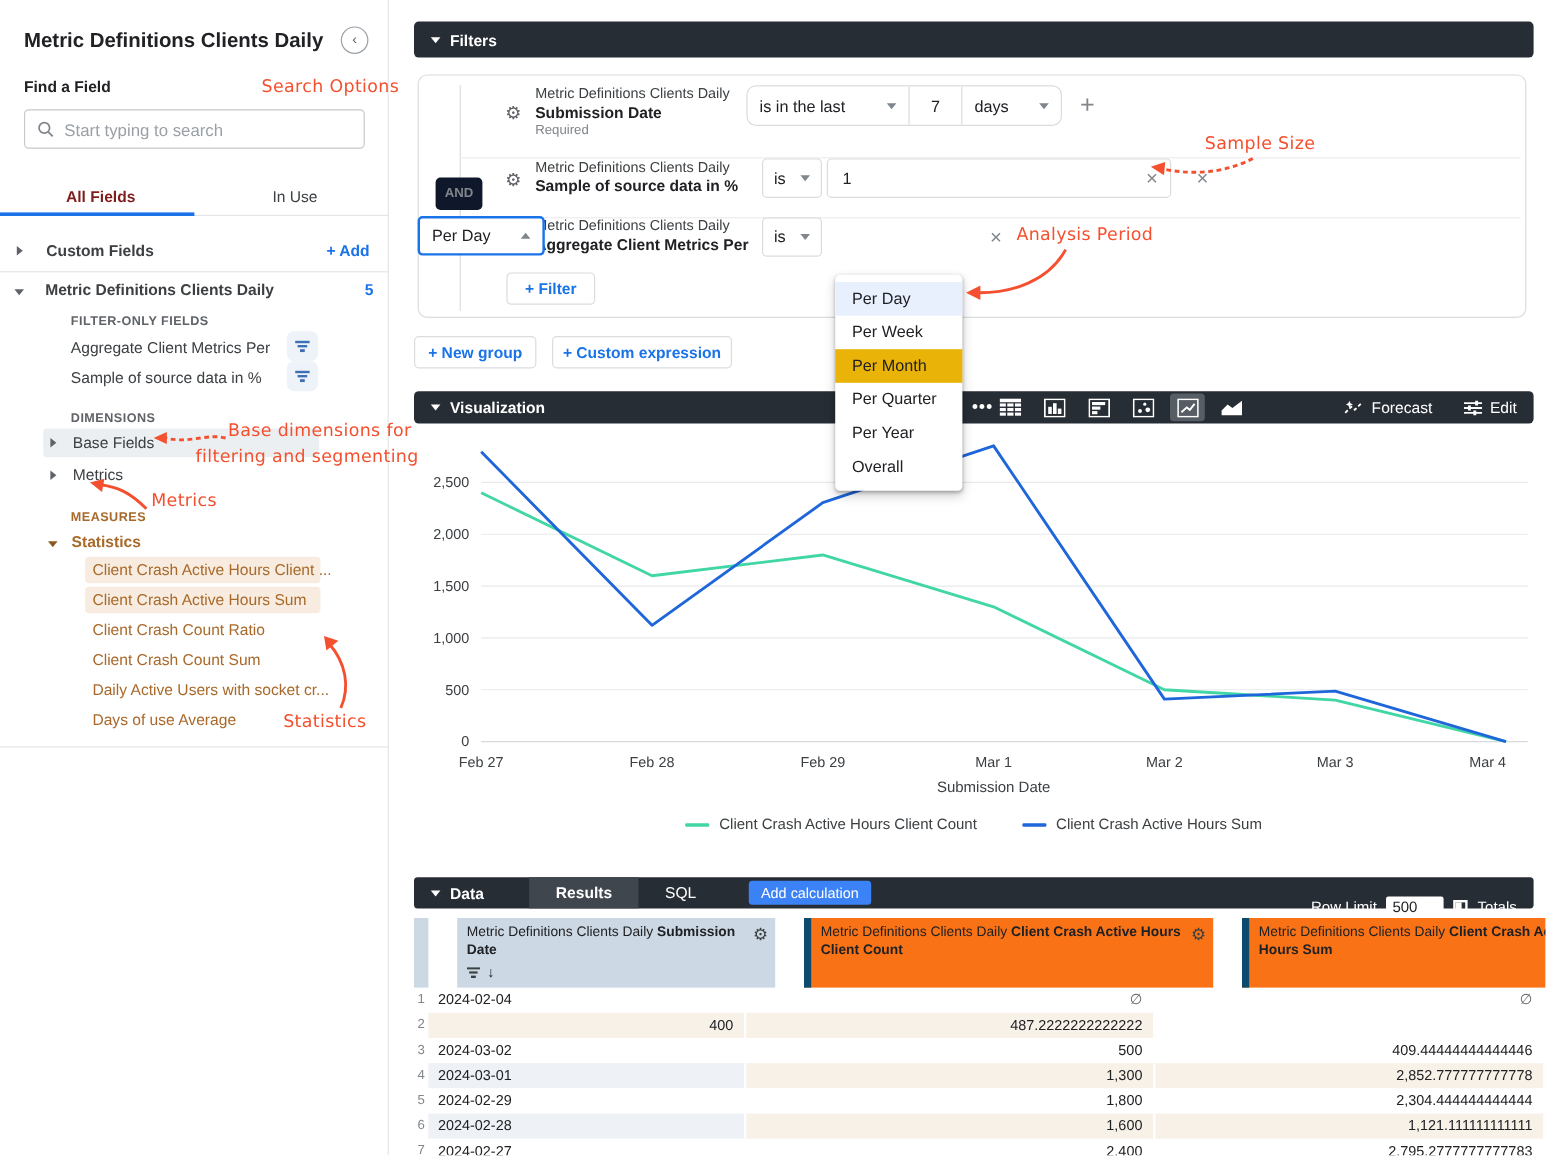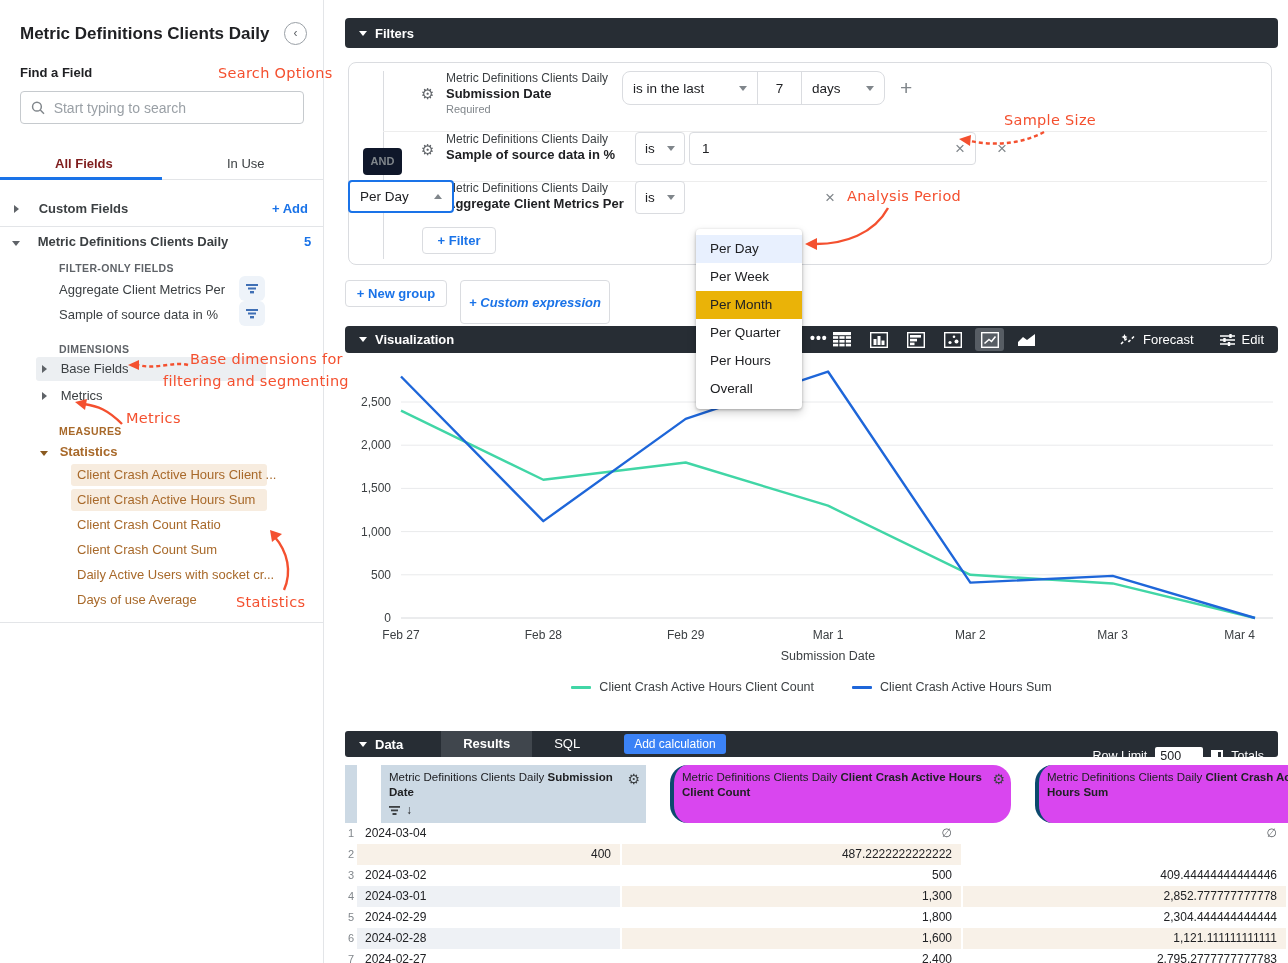--- a/index.html
+++ b/index.html
@@ -93,21 +93,21 @@
   .row-limit-input { width:48px; height:19px; border:none; border-radius:2px; font-size:12.5px; padding:0 5px; font-family:inherit; color:#202124; }
   .totals-box { width:12px; height:12px; border:2px solid #fff; position:relative; cursor:pointer; }
   .totals-box::before { content:""; position:absolute; left:0; top:0; width:5px; height:8px; background:#fff; }
 
   
   .tbl { position:absolute; left:345px; top:765px; width:943px; }
   .tbl-head { display:grid; grid-template-columns:12px 265px 341px 325px;gap:24px; }
   .th { position:relative; font-size:11.5px; line-height:15px; padding:5px 24px 5px 8px; min-height:43px; color:#202124; }
   .th .bold { font-weight:bold; }
   .th-dim { background:#ccd9e4; }
-  .th-meas { background:#d946ef; border-left:4px solid #0c4a6e;border-radius:18px; }
+  .th-meas { background:#f97316; border-left:6px solid #0c4a6e; }
   .th-gear { position:absolute; right:6px; top:7px; }
   .th-sort { display:flex; align-items:center; gap:5px; margin-top:3px; color:#202124; font-size:12px; }
   .tbl-row { display:grid; grid-template-columns:12px 265px 341px 325px; height:21px; font-size:12px; }
   .td { line-height:21px; white-space:nowrap; overflow:hidden; }
   .td.num { color:#80868b; font-size:11px; text-align:right; padding-right:3px; background:#fff; }
   .td.date { padding-left:8px; border-right:2px solid #fff; }
   .td.val { text-align:right; padding-right:9px; border-right:2px solid #fff; }
   .tbl-row:nth-child(even) .td.date { background:#eef1f5; }
   .tbl-row:nth-child(even) .td.val { background:#f8f1e8; }
   .tbl-row:nth-child(odd) .td.date, .tbl-row:nth-child(odd) .td.val { background:#fff; }
@@ -291,28 +291,28 @@
 
     <button class="blue-btn" style="left:73px; top:164px; width:74px; height:27px;">+ Filter</button>
   </div>
 
   <div class="focused-select">
     <span>Per Day</span>
     <span class="sel-caret up"></span>
   </div>
 
   <button class="blue-btn" style="left:345px; top:280px; width:102px; height:27px;">+ New group</button>
-  <button class="blue-btn" style="left:460px; top:280px; width:150px; height:44px;font-style:italic;">+ Custom expression</button>
+  <button class="blue-btn" style="left:460px; top:280px; width:150px; height:27px;">+ Custom expression</button>
 
   <div class="menu">
     <div class="menu-item selected">Per Day</div>
     <div class="menu-item">Per Week</div>
     <div class="menu-item hover">Per Month</div>
     <div class="menu-item">Per Quarter</div>
-    <div class="menu-item">Per Hours</div>
+    <div class="menu-item">Per Year</div>
     <div class="menu-item">Overall</div>
   </div>
 
   <div class="dark-bar" style="left:345px; top:326px; width:933px; height:27px;">
     <span class="bar-caret"></span>
     <span class="bar-label">Visualization</span>
     <div class="viz-icons">
       <span class="viz-icon">
         <svg width="18" height="15" viewBox="0 0 18 15">
             <g fill="#fff">
@@ -465,21 +465,21 @@
       </div>
       <div class="th th-meas">
         <span>Metric Definitions Clients Daily</span>
         <span class="bold">Client Crash Active Hours Sum</span>
         <span class="th-gear gear" style="font-size:14px; color:#3c4043;">⚙</span>
       </div>
     </div>
     <div id="tbl-body">
       <div class="tbl-row">
         <div class="td num">1</div>
-        <div class="td date">2024-03-04</div>
+        <div class="td date">2024-02-04</div>
         <div class="td val null-val">∅</div>
         <div class="td val null-val">∅</div>
       </div>
       <div class="tbl-row">
         <div class="td num">2</div>
         <div class="td val">400</div>
         <div class="td val">487.2222222222222</div>
       </div>
       <div class="tbl-row">
         <div class="td num">3</div>

